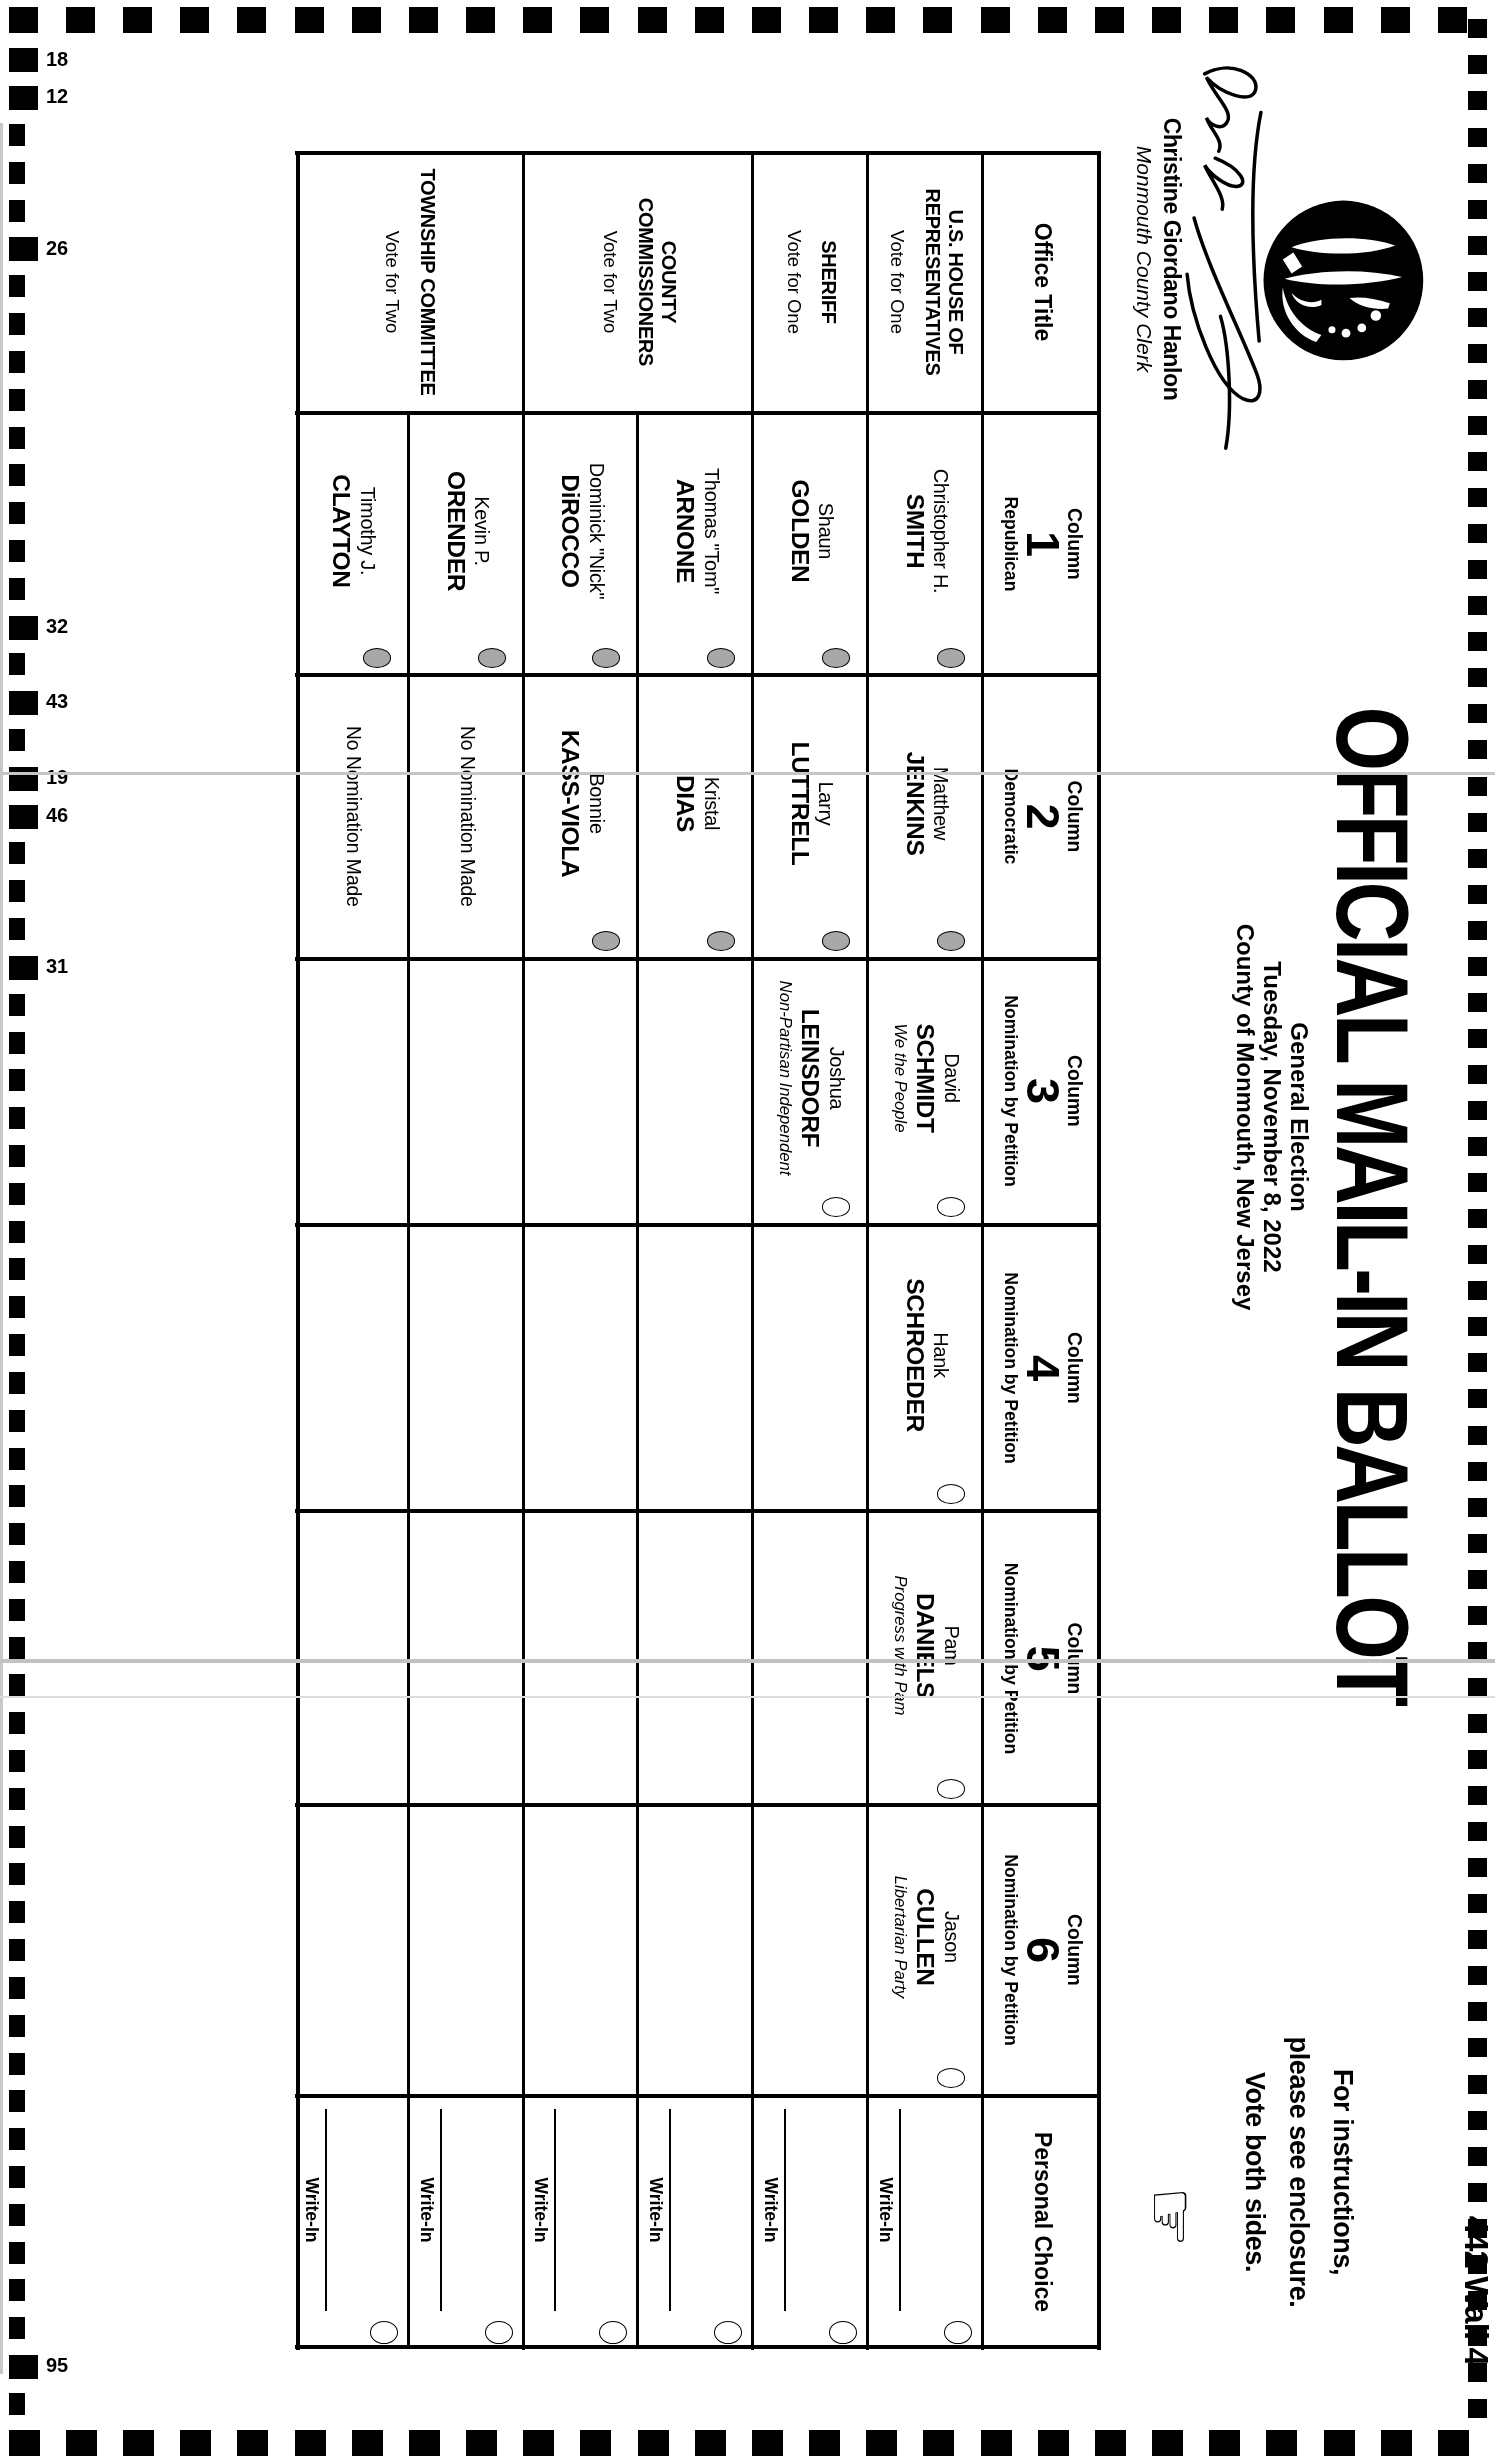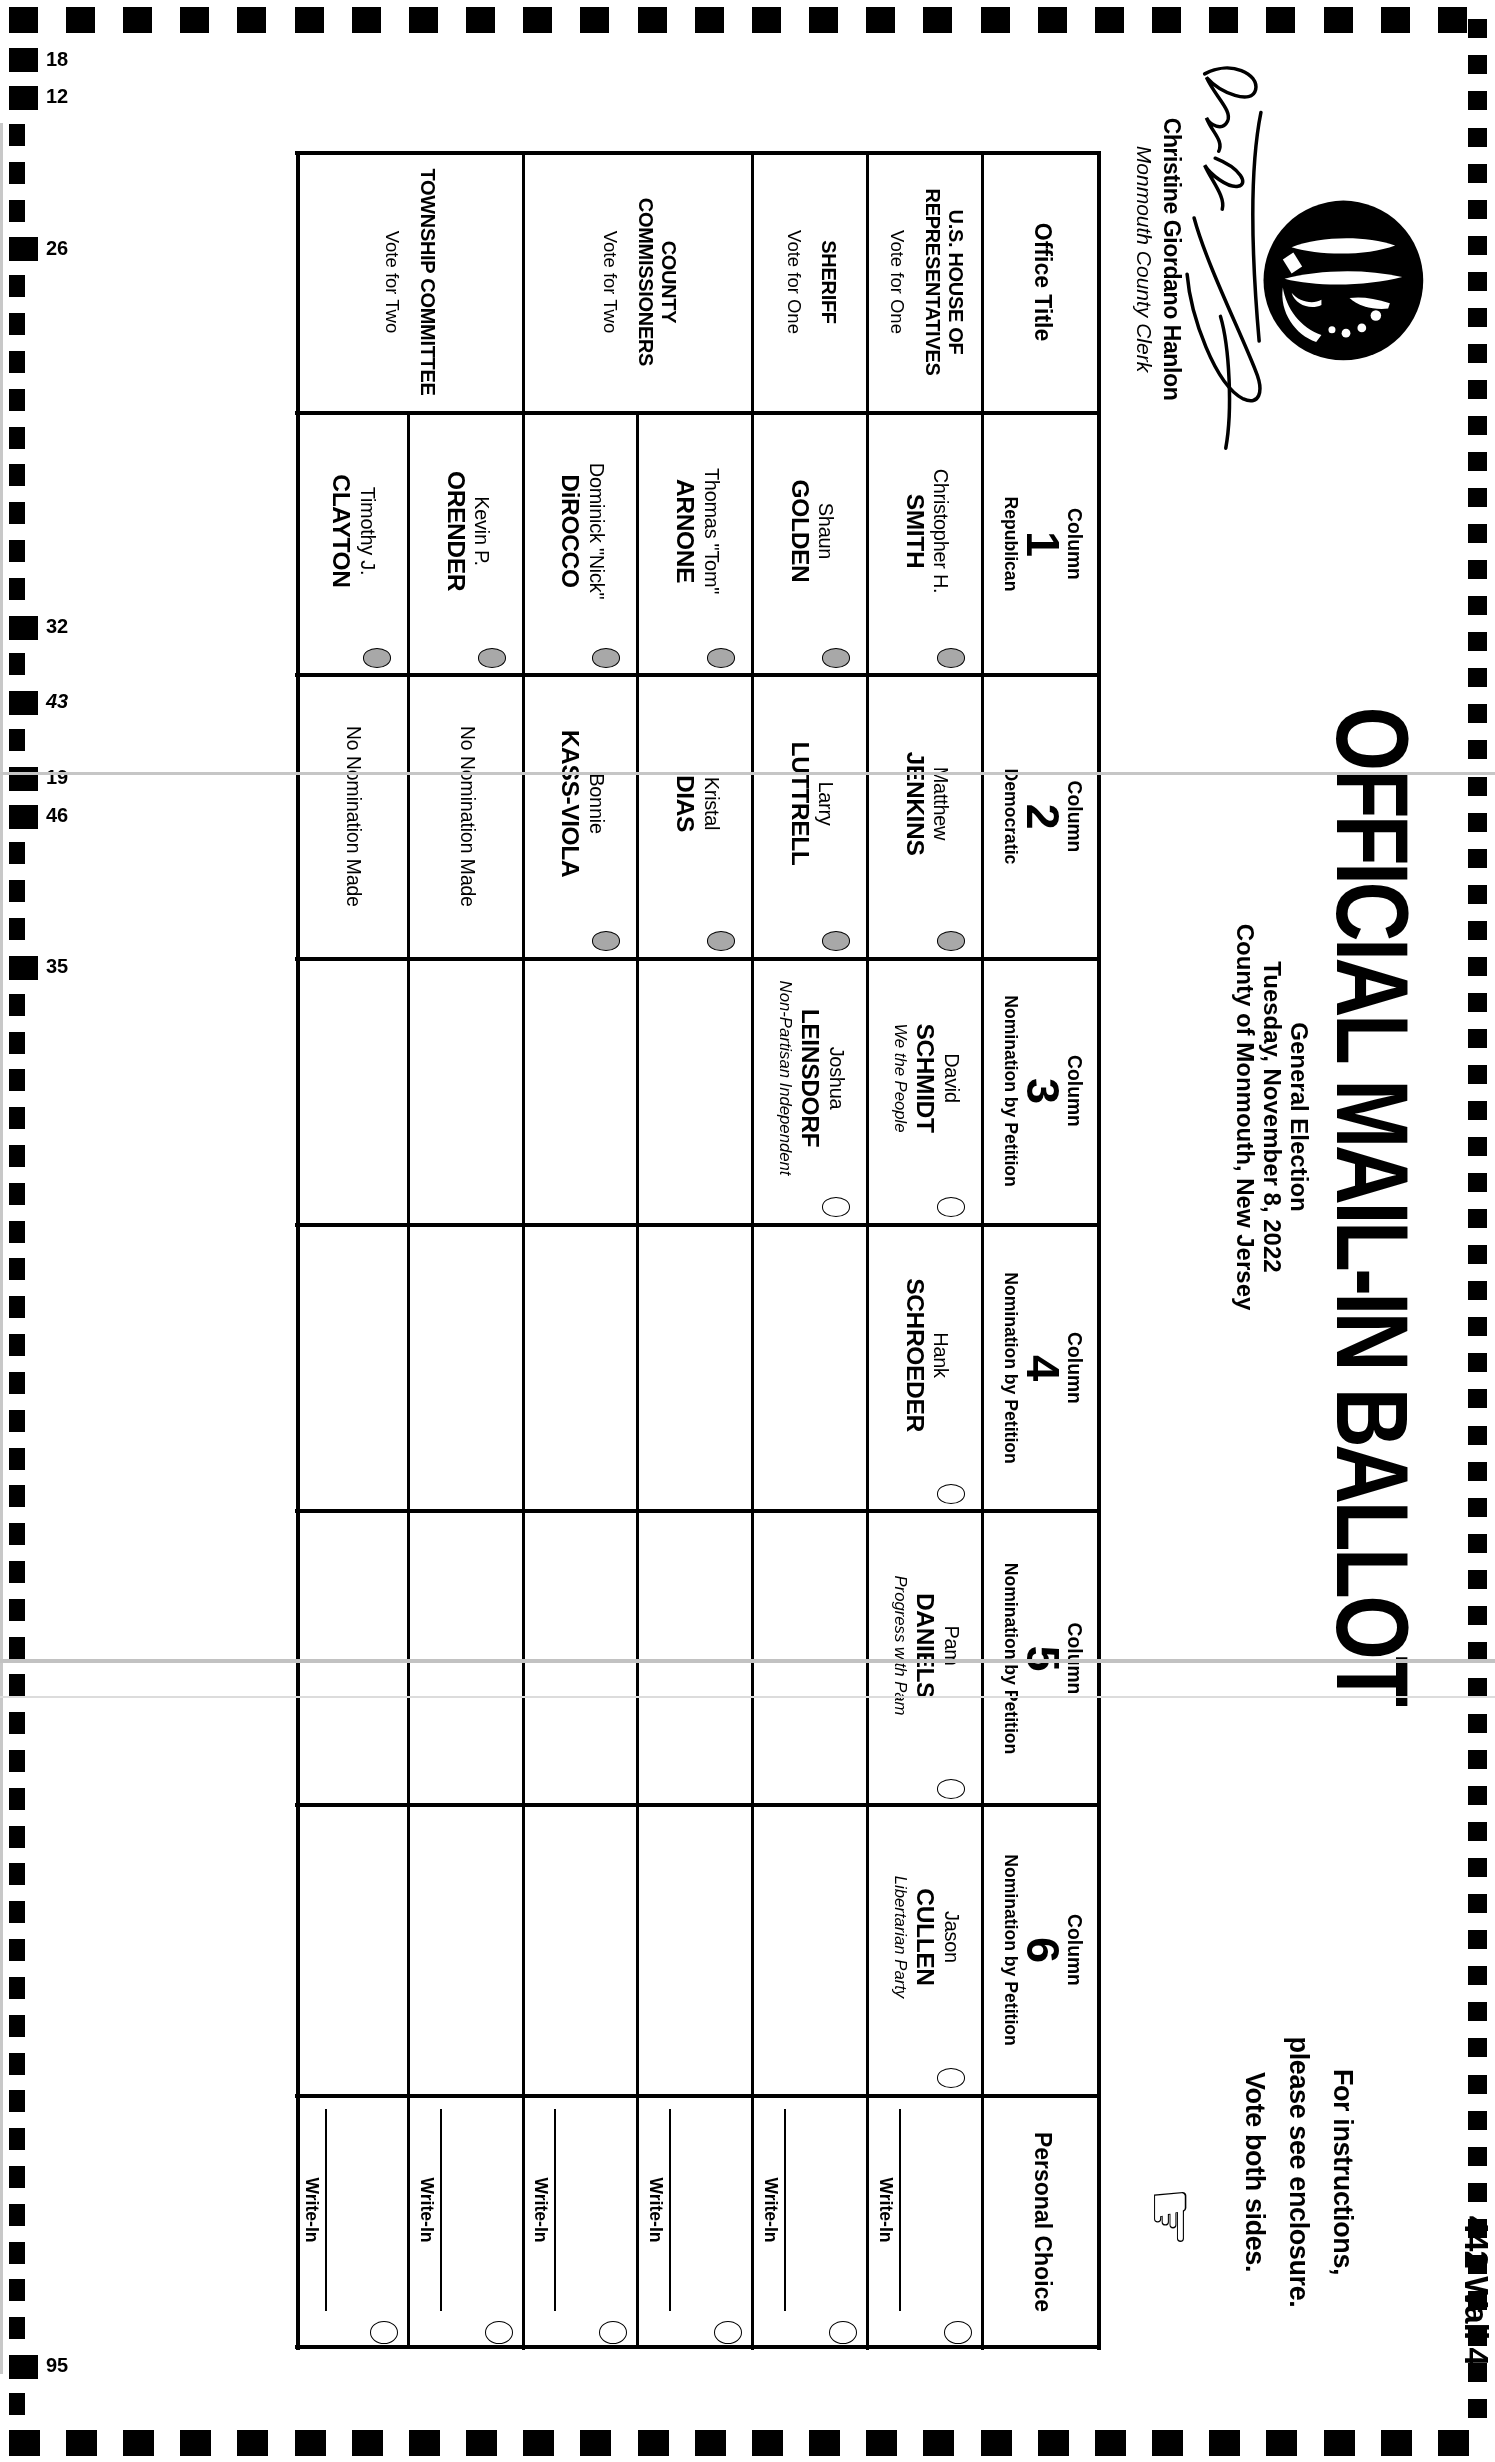--- a/index.html
+++ b/index.html
@@ -463,31 +463,31 @@
     <div class="tm" style="left: 8.8px; top: 389px; width: 16.7px; height: 22px;"></div>
     <div class="tm" style="left: 8.8px; top: 427px; width: 16.7px; height: 22px;"></div>
     <div class="tm" style="left: 8.8px; top: 464px; width: 16.7px; height: 22px;"></div>
     <div class="tm" style="left: 8.8px; top: 502px; width: 16.7px; height: 22px;"></div>
     <div class="tm" style="left: 8.8px; top: 540px; width: 16.7px; height: 22px;"></div>
     <div class="tm" style="left: 8.8px; top: 578px; width: 16.7px; height: 22px;"></div>
     <div class="tm" style="left: 8.8px; top: 616px; width: 29px; height: 24px;"></div>
     <div class="tnum" style="left: 46px; top: 614px;">32</div>
     <div class="tm" style="left: 8.8px; top: 653px; width: 16.7px; height: 22px;"></div>
     <div class="tm" style="left: 8.8px; top: 691px; width: 29px; height: 24px;"></div>
-    <div class="tnum" style="left: 46px; top: 689px; font-style: italic;">43</div>
+    <div class="tnum" style="left: 46px; top: 689px;">43</div>
     <div class="tm" style="left: 8.8px; top: 729px; width: 16.7px; height: 22px;"></div>
     <div class="tm" style="left: 8.8px; top: 767px; width: 29px; height: 24px;"></div>
     <div class="tnum" style="left: 46px; top: 765px;">19</div>
     <div class="tm" style="left: 8.8px; top: 805px; width: 29px; height: 24px;"></div>
     <div class="tnum" style="left: 46px; top: 803px;">46</div>
     <div class="tm" style="left: 8.8px; top: 842px; width: 16.7px; height: 22px;"></div>
     <div class="tm" style="left: 8.8px; top: 880px; width: 16.7px; height: 22px;"></div>
     <div class="tm" style="left: 8.8px; top: 918px; width: 16.7px; height: 22px;"></div>
     <div class="tm" style="left: 8.8px; top: 956px; width: 29px; height: 24px;"></div>
-    <div class="tnum" style="left: 46px; top: 954px;">35</div>
+    <div class="tnum" style="left: 46px; top: 954px;">31</div>
     <div class="tm" style="left: 8.8px; top: 994px; width: 16.7px; height: 22px;"></div>
     <div class="tm" style="left: 8.8px; top: 1032px; width: 16.7px; height: 22px;"></div>
     <div class="tm" style="left: 8.8px; top: 1069px; width: 16.7px; height: 22px;"></div>
     <div class="tm" style="left: 8.8px; top: 1107px; width: 16.7px; height: 22px;"></div>
     <div class="tm" style="left: 8.8px; top: 1145px; width: 16.7px; height: 22px;"></div>
     <div class="tm" style="left: 8.8px; top: 1183px; width: 16.7px; height: 22px;"></div>
     <div class="tm" style="left: 8.8px; top: 1221px; width: 16.7px; height: 22px;"></div>
     <div class="tm" style="left: 8.8px; top: 1258px; width: 16.7px; height: 22px;"></div>
     <div class="tm" style="left: 8.8px; top: 1296px; width: 16.7px; height: 22px;"></div>
     <div class="tm" style="left: 8.8px; top: 1334px; width: 16.7px; height: 22px;"></div>

